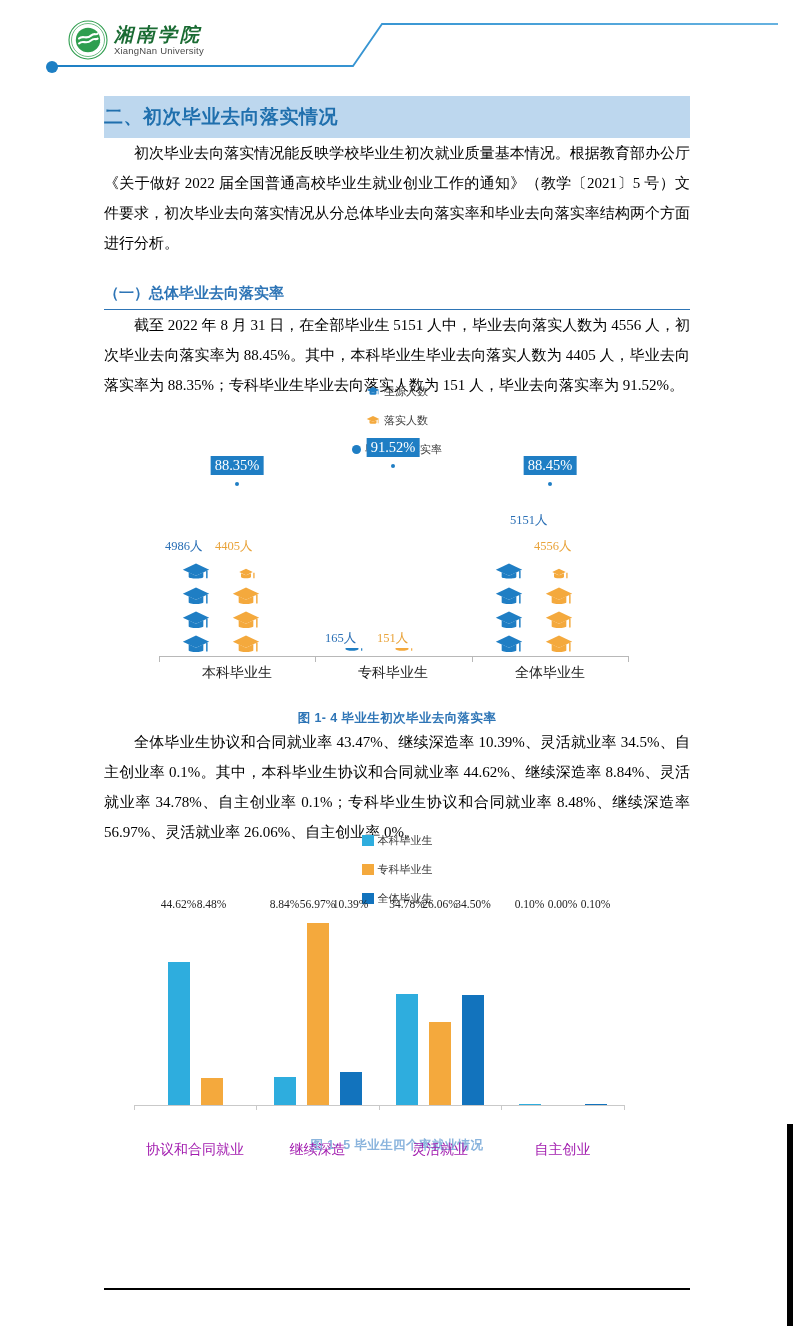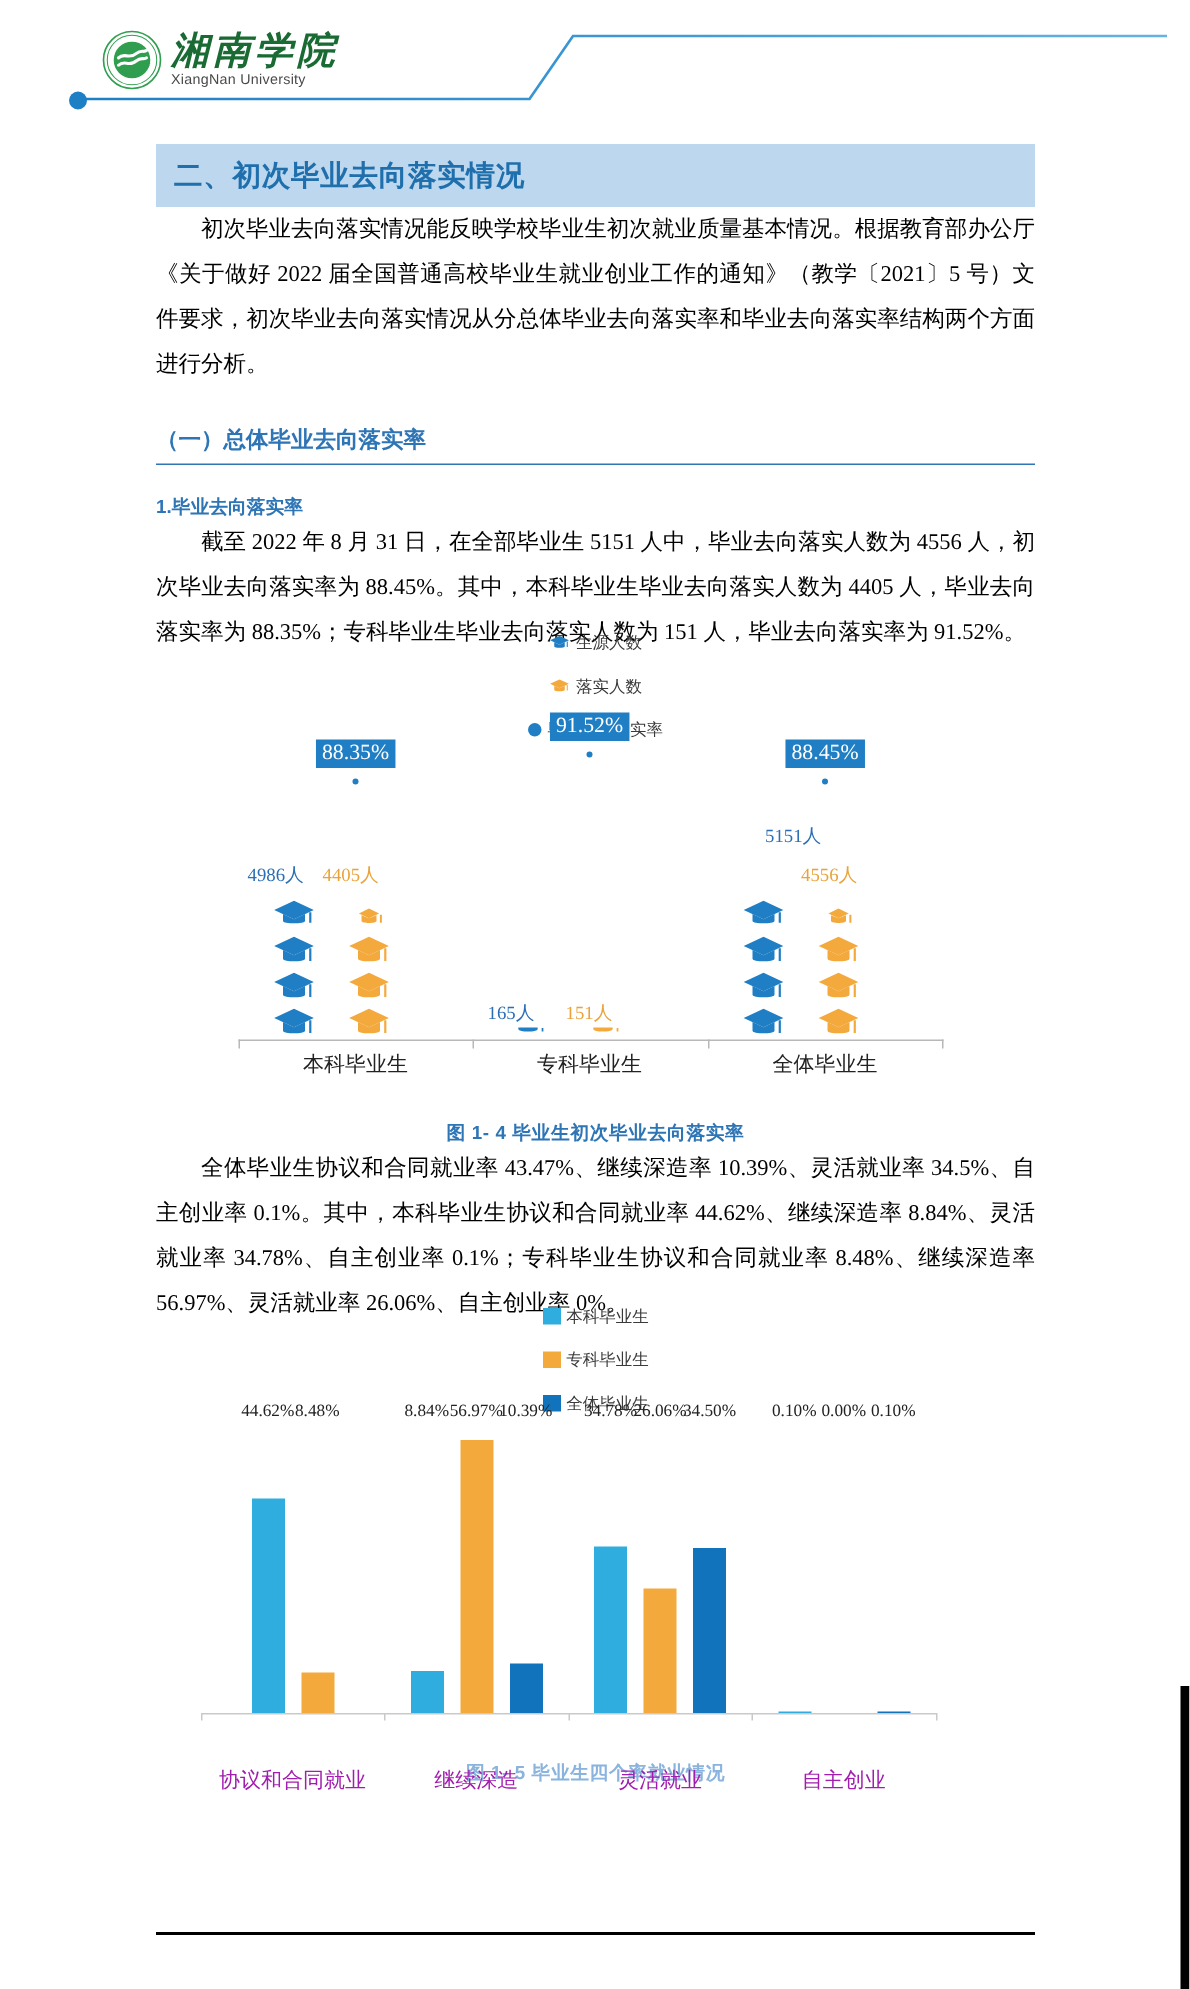--- a/index.html
+++ b/index.html
@@ -63,21 +63,21 @@
     position: relative;
   }
   .logo-text-block {
     display: flex;
     flex-direction: column;
     justify-content: center;
     line-height: 1;
   }
   .logo-cn {
     font-family: "Liberation Serif", "DejaVu Serif", serif;
-    font-size: 25px;
+    font-size: 19px;
     font-weight: bold;
     color: #1a6b33;
     letter-spacing: 3px;
     font-style: italic;
   }
   .logo-en {
     font-family: "Liberation Sans", sans-serif;
     font-size: 9.5px;
     color: #4a4a4a;
     letter-spacing: 0.2px;
@@ -92,21 +92,20 @@
     width: 586px;
   }
 
   
   .section-band {
     width: 100%;
     height: 42px;
     background: #bdd7ee;
     display: flex;
     align-items: center;
-    padding-left: 12px;
     box-sizing: border-box;
   }
   .section-band-title {
     font-family: "Liberation Sans", "DejaVu Sans", sans-serif;
     font-size: 19px;
     font-weight: bold;
     color: #1f6fad;
     letter-spacing: 0.5px;
   }
 
@@ -378,21 +377,20 @@
 <div class="content">
 
   <div class="section-band">
     <span class="section-band-title">二、初次毕业去向落实情况</span>
   </div>
 
   <p class="body-text para-1">初次毕业去向落实情况能反映学校毕业生初次就业质量基本情况。根据教育部办公厅《关于做好 2022 届全国普通高校毕业生就业创业工作的通知》（教学〔2021〕5 号）文件要求，初次毕业去向落实情况从分总体毕业去向落实率和毕业去向落实率结构两个方面进行分析。</p>
 
   <div class="sub-heading">（一）总体毕业去向落实率</div>
 
-  <div class="sub-sub-heading">1.毕业去向落实率</div>
 
   <p class="body-text para-2">截至 2022 年 8 月 31 日，在全部毕业生 5151 人中，毕业去向落实人数为 4556 人，初次毕业去向落实率为 88.45%。其中，本科毕业生毕业去向落实人数为 4405 人，毕业去向落实率为 88.35%；专科毕业生毕业去向落实人数为 151 人，毕业去向落实率为 91.52%。</p>
 
   <div class="chart1">
 
     <div class="legend-row">
       <div class="legend-item">
         <svg class="cap-ico" viewBox="0 0 20 15">
           <path d="M10,1 L19,5.2 L10,9.4 L1,5.2 Z" fill="#1f7ec4"></path>
           <path d="M5,7 L5,11 C5,12.6 15,12.6 15,11 L15,7 L10,9.4 Z" fill="#1f7ec4"></path>

